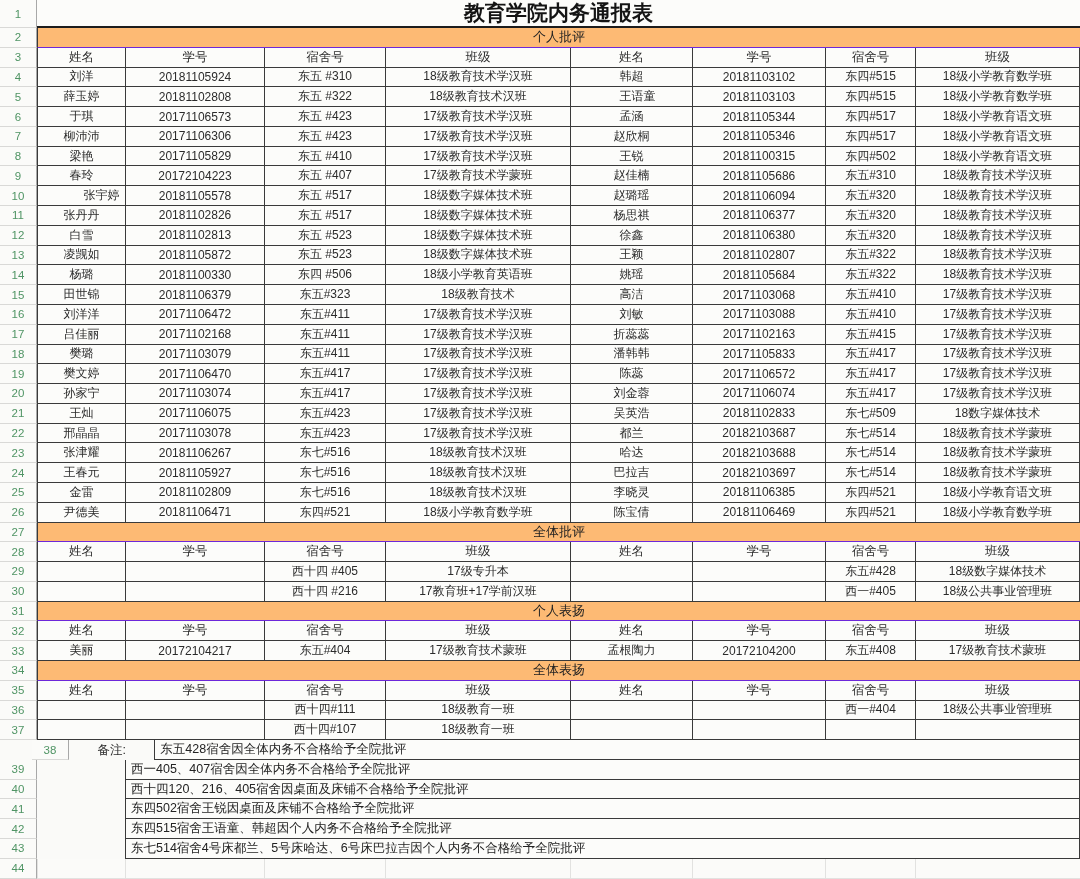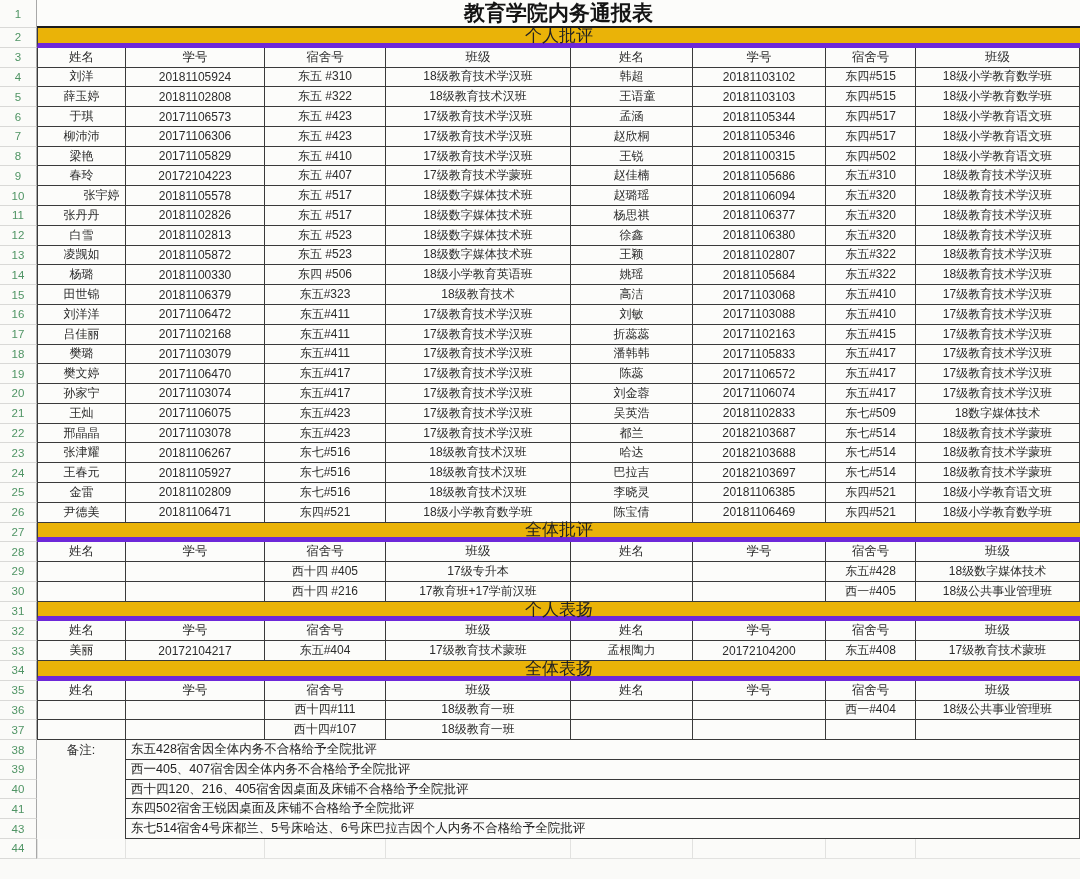--- a/index.html
+++ b/index.html
@@ -14,22 +14,22 @@
   .c{box-sizing:border-box;display:flex;align-items:center;justify-content:center;
      font-size:12px;white-space:nowrap;overflow:hidden;color:#2b2b2b;
      border-left:1px solid #3a3a3a;border-bottom:1px solid #3a3a3a;background:#fcfcfa;}
   .c:last-child{border-right:1px solid #3a3a3a;}
   
   .title-cell{box-sizing:border-box;display:flex;align-items:center;justify-content:center;
      font-size:21px;font-weight:bold;color:#141414;background:#fcfcfa;
      border-bottom:2px solid #1c1c1c;}
   
   .section-cell{box-sizing:border-box;display:flex;align-items:center;justify-content:center;
-     font-size:17px;color:#222;background:#eab308;
-     border-left:1px solid #3a3a3a;border-bottom:5px solid #6d28d9;}
+     font-size:13px;color:#222;background:#fdba74;
+     border-left:1px solid #3a3a3a;border-bottom:1px solid #6d28d9;}
   
   .note-spacer{box-sizing:border-box;display:flex;align-items:center;justify-content:center;
      font-size:12.5px;color:#2b2b2b;background:transparent;}
   .note-cell{box-sizing:border-box;display:flex;align-items:center;justify-content:flex-start;
      font-size:12.5px;color:#232323;background:#fcfcfa;padding-left:5px;white-space:nowrap;overflow:hidden;
      border-left:1px solid #3a3a3a;border-right:1px solid #3a3a3a;border-bottom:1px solid #3a3a3a;}
   
   .g{box-sizing:border-box;border-left:1px solid #e2e2e0;border-bottom:1px solid #e2e2e0;background:#fbfbf9;}
 </style>
 </head>
@@ -401,39 +401,44 @@
       <div class="rn">37</div>
       <div class="c" style="width: 88px;"></div>
       <div class="c" style="width: 139px;"></div>
       <div class="c" style="width: 121px;">西十四#107</div>
       <div class="c" style="width: 185px;">18级教育一班</div>
       <div class="c" style="width: 122px;"></div>
       <div class="c" style="width: 133px;"></div>
       <div class="c" style="width: 90px;"></div>
       <div class="c" style="width: 165px;"></div>
     </div>
-    <div class="row" style="height: 19.7907px;">
+    <div class="row" style="height: 19.7907px; margin-left: 32px;">
       <div class="rn">38</div>
       <div class="note-spacer" style="width: 88px;">备注:</div>
       <div class="note-cell" style="width: 955px;">东五428宿舍因全体内务不合格给予全院批评</div>
     </div>
     <div class="row" style="height: 19.7907px;">
       <div class="rn">39</div>
       <div class="note-spacer" style="width: 88px;"></div>
       <div class="note-cell" style="width: 955px;">西一405、407宿舍因全体内务不合格给予全院批评</div>
     </div>
     <div class="row" style="height: 19.7907px;">
       <div class="rn">40</div>
       <div class="note-spacer" style="width: 88px;"></div>
       <div class="note-cell" style="width: 955px;">西十四120、216、405宿舍因桌面及床铺不合格给予全院批评</div>
     </div>
     <div class="row" style="height: 19.7907px;">
       <div class="rn">41</div>
       <div class="note-spacer" style="width: 88px;"></div>
       <div class="note-cell" style="width: 955px;">东四502宿舍王锐因桌面及床铺不合格给予全院批评</div>
+    </div>
+    <div class="row" style="height: 19.7907px;">
+      <div class="rn">42</div>
+      <div class="note-spacer" style="width: 88px;"></div>
+      <div class="note-cell" style="width: 955px;">东四515宿舍王语童、韩超因个人内务不合格给予全院批评</div>
     </div>
     <div class="row" style="height: 19.7907px;">
       <div class="rn">43</div>
       <div class="note-spacer" style="width: 88px;"></div>
       <div class="note-cell" style="width: 955px;">东七514宿舍4号床都兰、5号床哈达、6号床巴拉吉因个人内务不合格给予全院批评</div>
     </div>
     <div class="row" style="height: 19.7907px;">
       <div class="rn">44</div>
       <div class="g" style="width: 88px;"></div>
       <div class="g" style="width: 139px;"></div>

